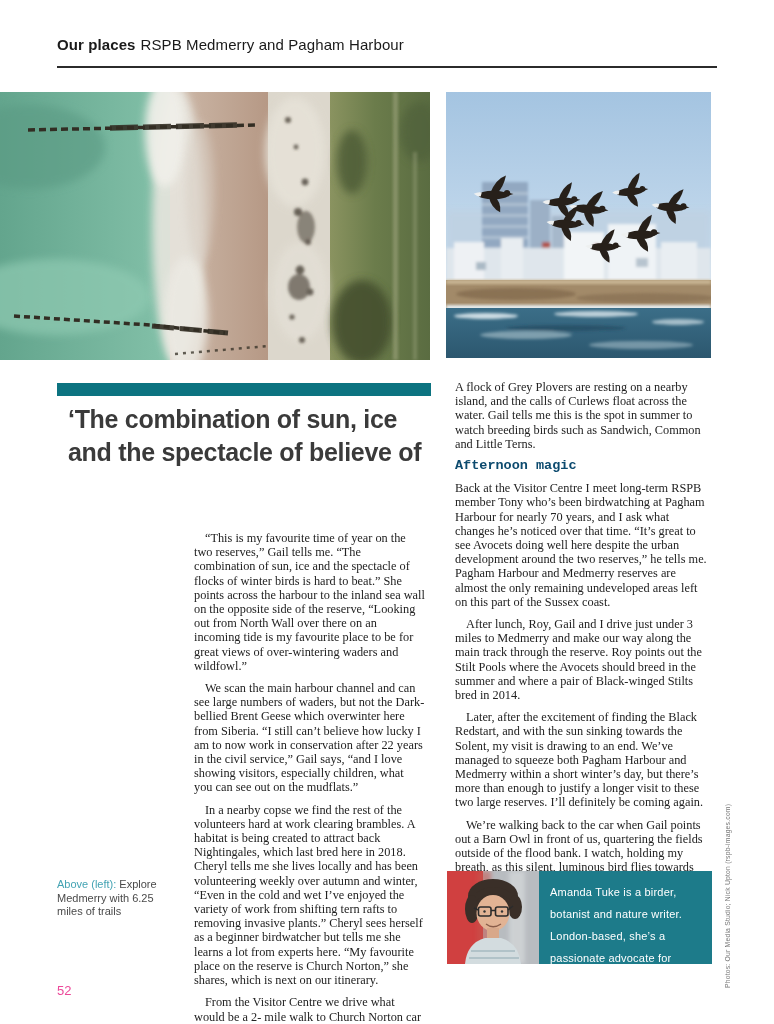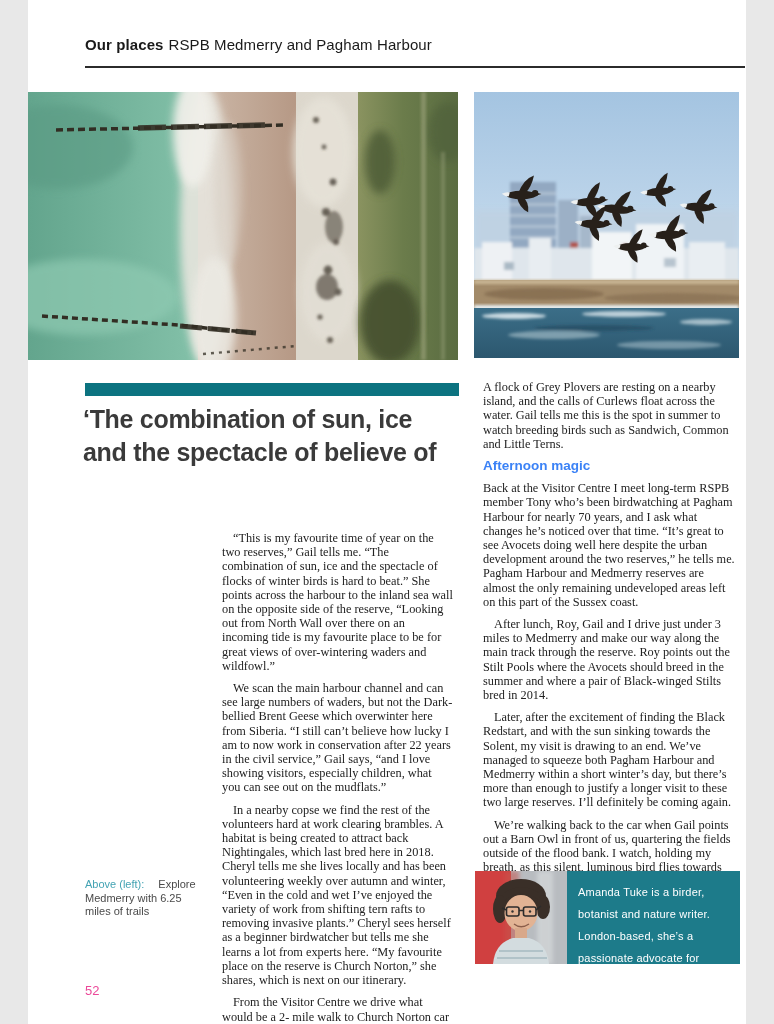--- a/index.html
+++ b/index.html
@@ -1,49 +1,49 @@
 <!DOCTYPE html>
 <html><head>
 <meta charset="utf-8">
 <style>
   html,body{margin:0;padding:0;background:#e8e8e8;}
-  .page{position:relative;width:718px;height:1024px;margin:0 auto;background:#ffffff;overflow:hidden;
+  .page{position:relative;width:774px;height:1024px;margin:0 auto;background:#ffffff;overflow:hidden;
         font-family:"Liberation Sans",sans-serif;}
   .abs{position:absolute;}
 
   
   .kicker{left:57px;top:36px;font-size:15px;color:#1a1a1a;letter-spacing:.1px;}
   .kicker .b{font-weight:700;margin-right:5px;}
   .rule{left:57px;top:66px;width:660px;height:2px;background:#2b2b2b;}
 
   
   .photo{display:block;}
   .photo-left{left:0;top:92px;}
   .photo-right{left:446px;top:92px;}
 
   
   .teal-bar{left:57px;top:383px;width:374px;height:13px;background:#0c7380;}
   .pull-quote{left:55px;top:403px;width:390px;font-weight:700;font-size:25px;line-height:33px;
               color:#3a3a3a;letter-spacing:-.3px;}
-  .pull-quote div{white-space:nowrap;}
+  .pull-quote div{white-space:nowrap;margin-left:13px;}
 
   
   .bodycol{font-family:"Liberation Serif",serif;font-size:12.3px;line-height:14.2px;color:#222;}
   .col-left{left:186px;top:523px;width:247px;}
   .col-right{left:447px;top:372px;width:268px;}
   .bodycol p{margin:8px;}
   .bodycol p.ind{text-indent:11px;}
-  .subhead{font-family:Liberation Sans, sans-serif;font-weight:700;font-size:13.5px;color:#3b82f6;
+  .subhead{font-family:Liberation Mono, monospace;font-weight:700;font-size:13.5px;color:#0c4a6e;
            margin:9px 0 3px 0;}
   .end-dot{color:#0f7b8c;font-size:11px;margin-left:3px;font-family:"Liberation Sans",sans-serif;}
 
   
   .caption{left:57px;top:878px;width:124px;font-size:11px;line-height:13.5px;color:#4a4a4a;}
   .caption p{margin:0;}
-  .cap-label{color:#43a3b3;margin-right:14px;}
+  .cap-label{color:#43a3b3;margin-right:3px;}
 
   
   .page-num{left:57px;top:983px;font-size:13px;color:#ec4899;}
   .credit{left:724px;top:768px;height:220px;writing-mode:vertical-rl;transform:rotate(180deg);
           font-size:6.8px;color:#777;letter-spacing:.2px;white-space:nowrap;}
 
   
   .bio-photo{left:447px;top:871px;}
   .bio-box{left:539px;top:871px;width:173px;height:93px;background:#1d7b8a;box-sizing:border-box;
            padding:10px 11px;}

